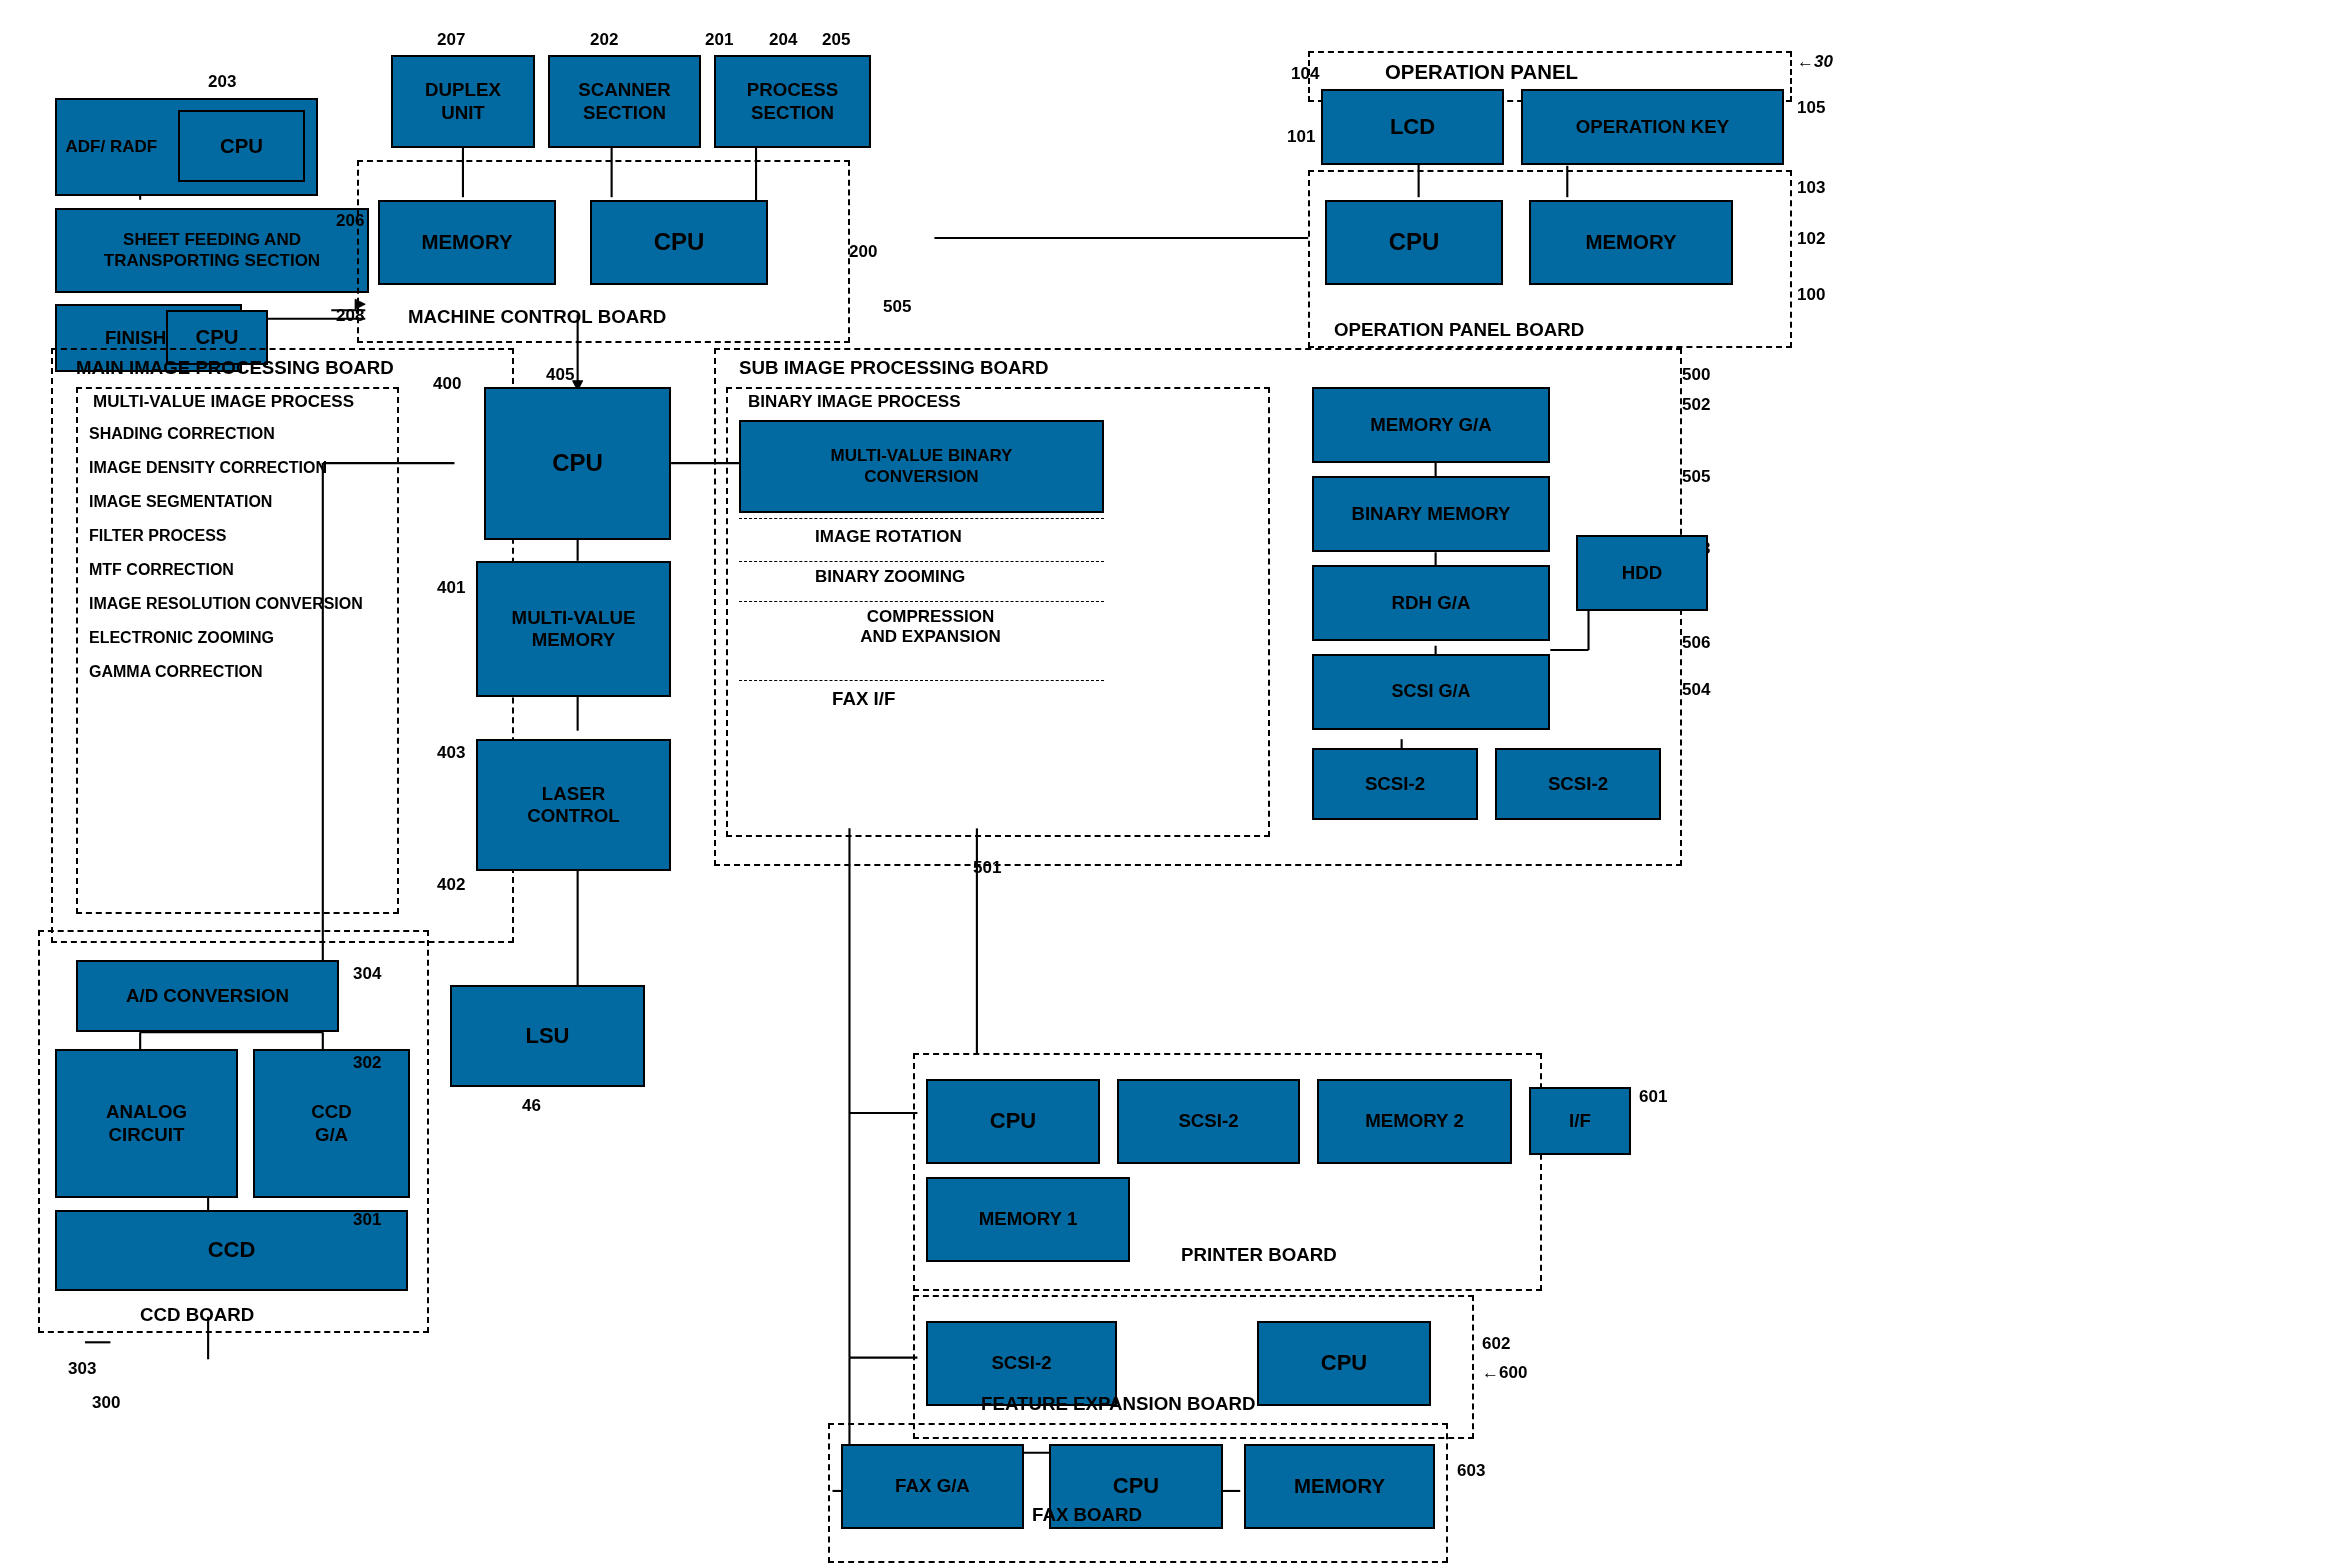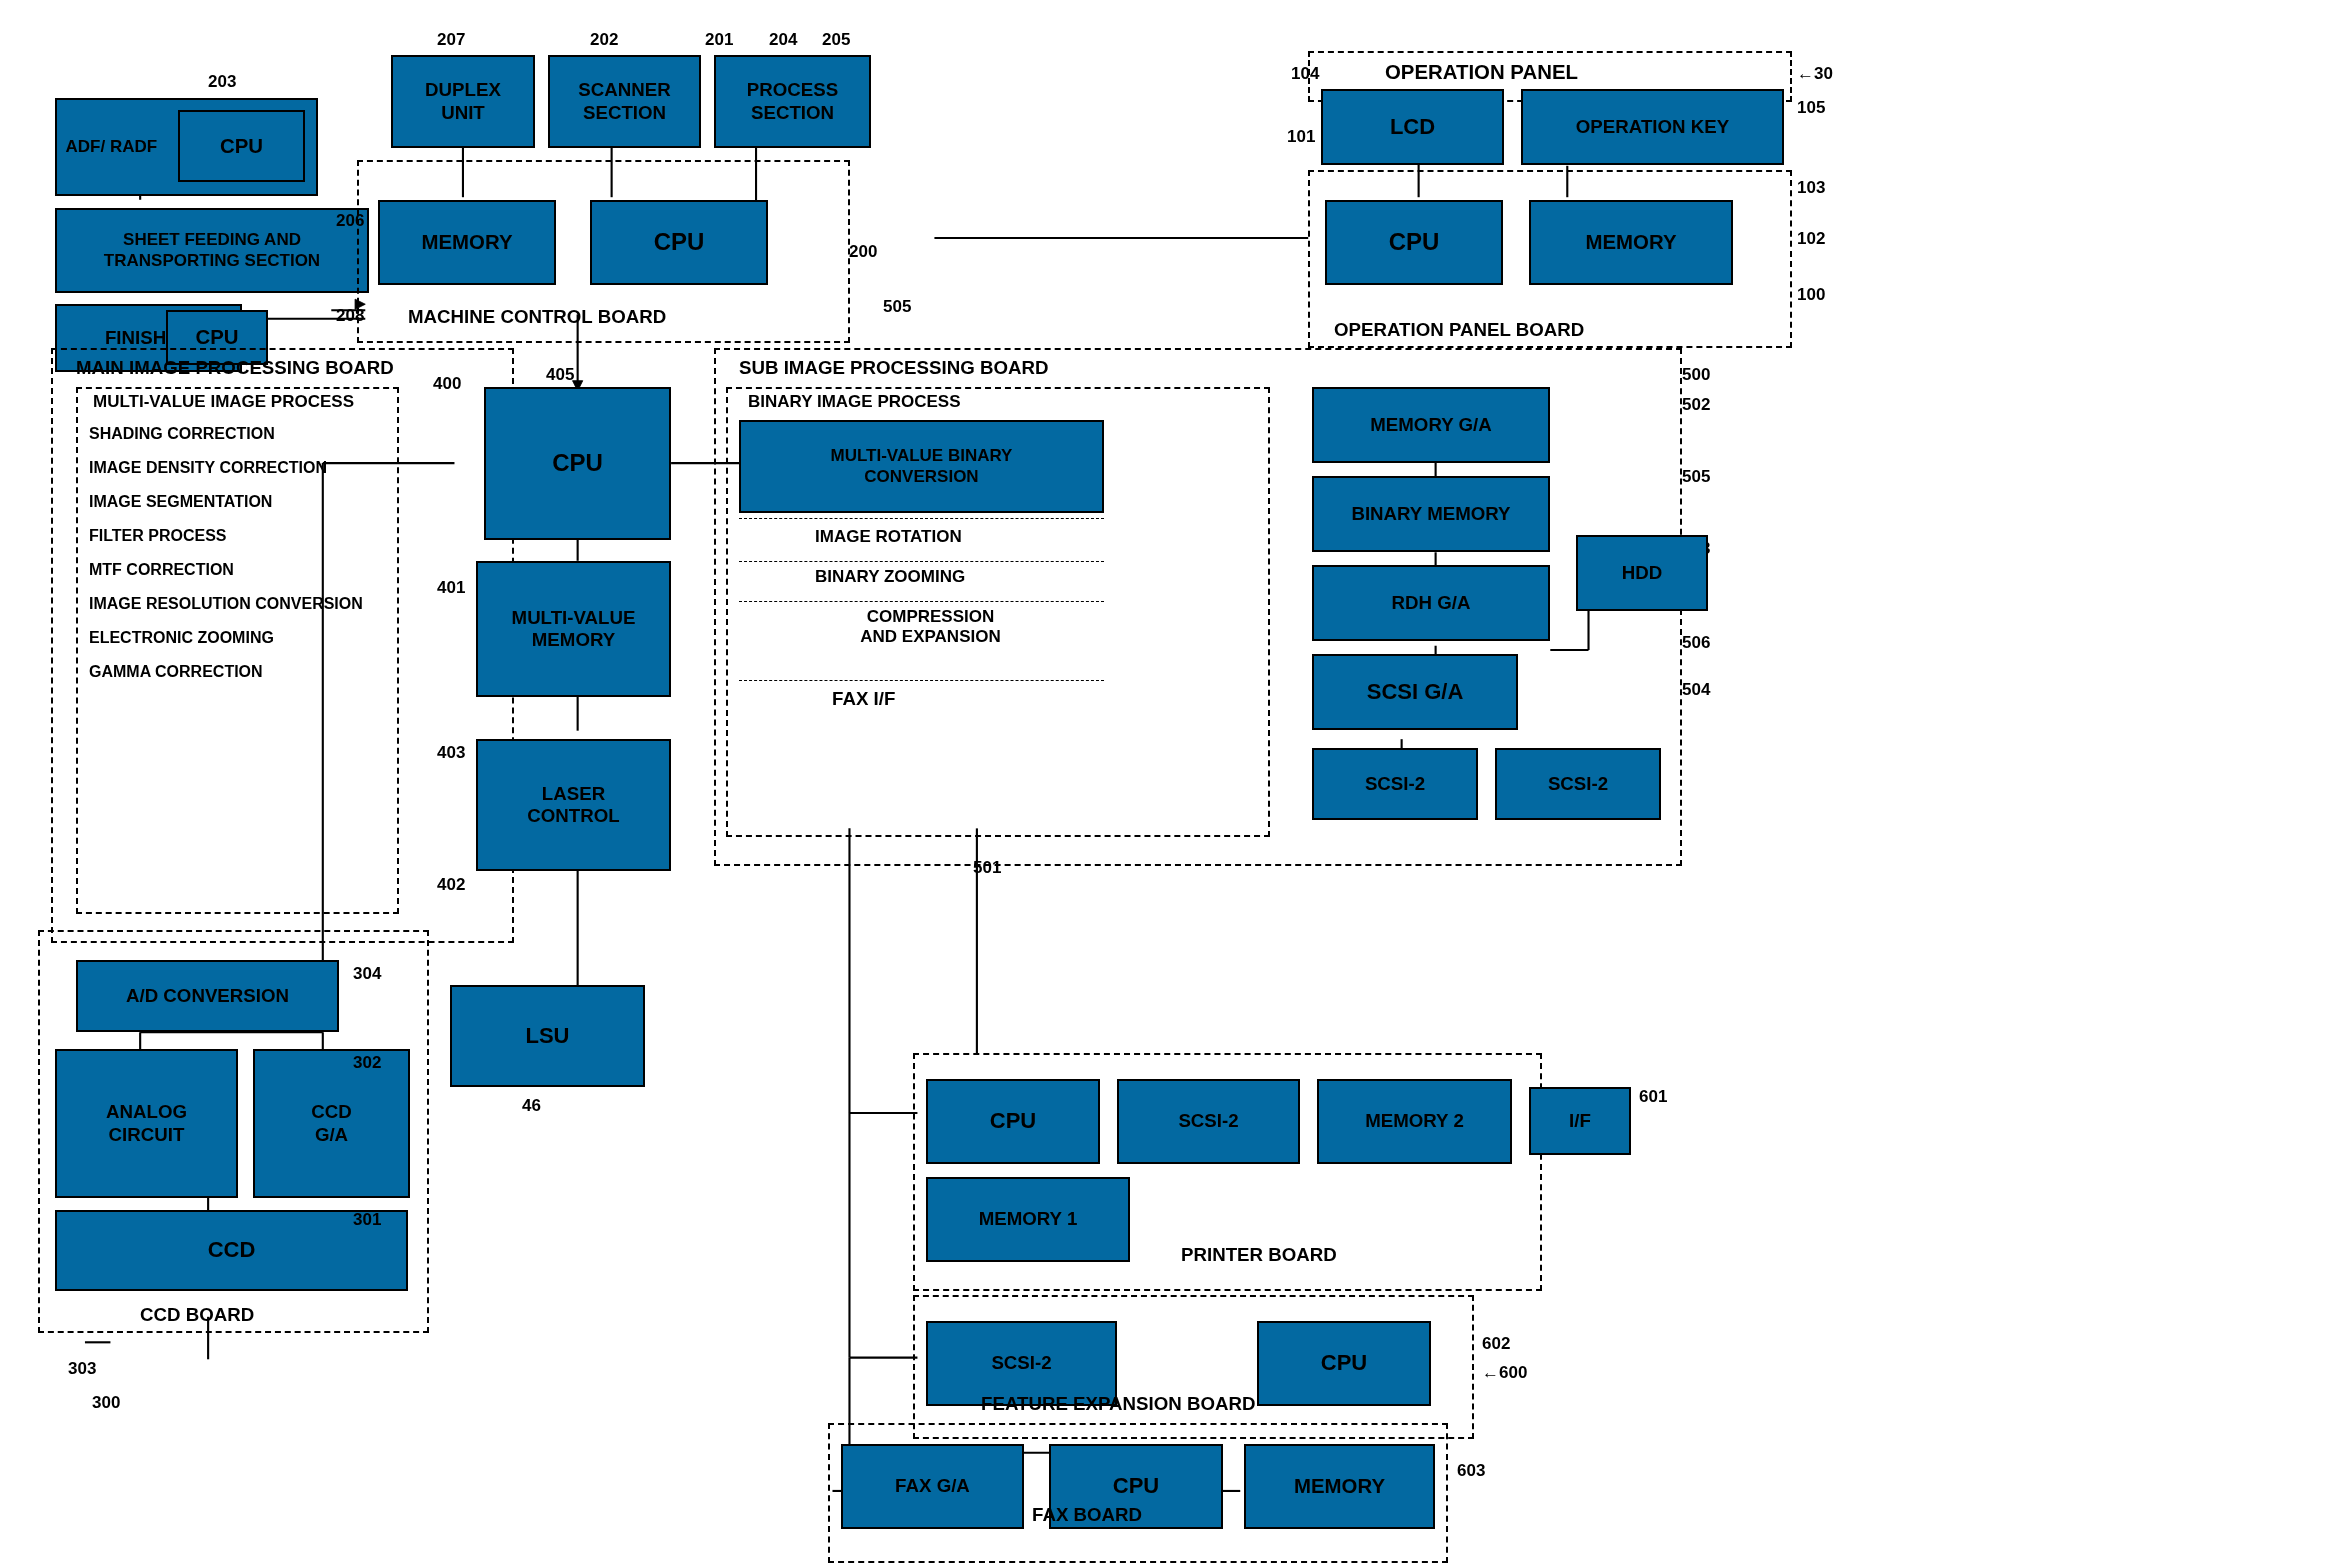--- a/index.html
+++ b/index.html
@@ -210,21 +210,21 @@
 
   <div class="box" style="left:1321px;top:89px;width:183px;height:76px;font-size:22px;">
     <span>LCD</span>
   </div>
 
   <div class="box" style="left:1521px;top:89px;width:263px;height:76px;font-size:18.7px;">
     <span>OPERATION KEY</span>
   </div>
 
   <div class="connector-label" style="left:1291px;top:64px;">104</div>
-  <div class="connector-label" style="left:1797px;top:64px;">←30</div>
+  <div class="connector-label" style="left:1797px;top:52px;font-style:italic;">←30</div>
   <div class="connector-label" style="left:1797px;top:98px;">105</div>
   <div class="connector-label" style="left:1797px;top:178px;">103</div>
   <div class="connector-label" style="left:1797px;top:229px;">102</div>
   <div class="connector-label" style="left:1797px;top:285px;">100</div>
   <div class="connector-label" style="left:1287px;top:127px;">101</div>
 
   <div class="dashed-box" style="left:1308px;top:170px;width:484px;height:178px;"></div>
 
   <div class="box" style="left:1325px;top:200px;width:178px;height:85px;font-size:24px;">
     <span>CPU</span>
@@ -323,21 +323,21 @@
   </div>
 
   <div class="box" style="left:1312px;top:565px;width:238px;height:76px;font-size:18.7px;">
     <span>RDH G/A</span>
   </div>
 
   <div class="box" style="left:1576px;top:535px;width:132px;height:76px;font-size:18.7px;">
     <span>HDD</span>
   </div>
 
-  <div class="box" style="left:1312px;top:654px;width:206px;height:76px;font-size:22px;text-align:center;">
+  <div class="box" style="left:1312px;top:654px;width:238px;height:76px;font-size:18px;text-align:center;">
     <span>SCSI G/A</span>
   </div>
 
   <div class="box" style="left:1312px;top:748px;width:166px;height:72px;font-size:18.7px;">
     <span>SCSI-2</span>
   </div>
 
   <div class="box" style="left:1495px;top:748px;width:166px;height:72px;font-size:18.7px;">
     <span>SCSI-2</span>
   </div>

